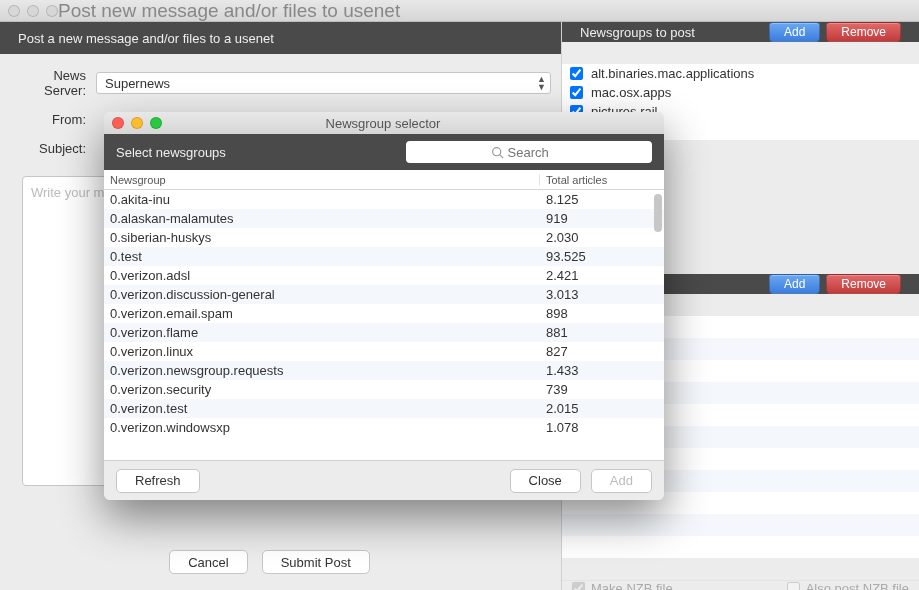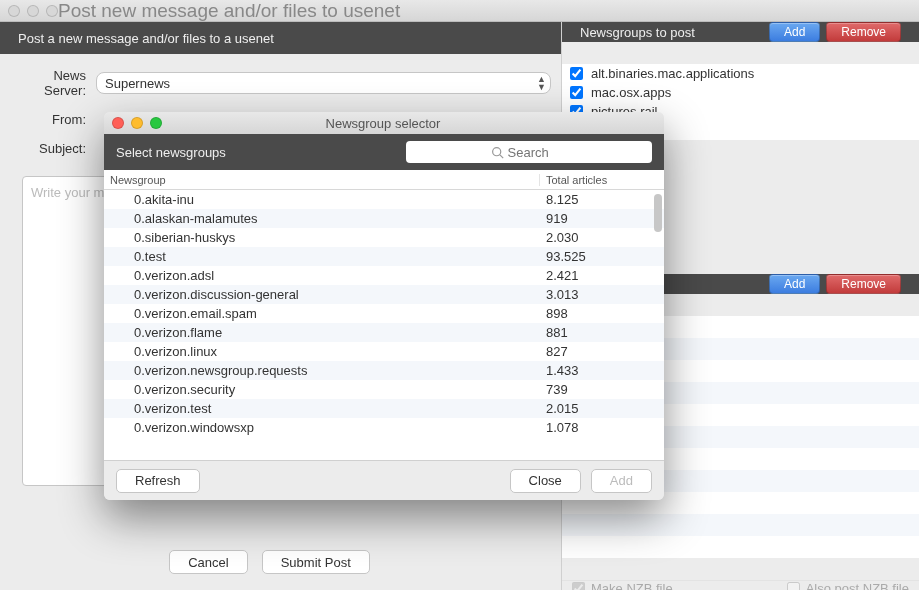--- a/index.html
+++ b/index.html
@@ -17,21 +17,21 @@
 
 
 .columns { display: flex; height: calc(100% - 22px); }
 .left-col { width: 562px; display: flex; flex-direction: column; border-right: 1px solid #d0d0d0; }
 .right-col { flex: 1; display: flex; flex-direction: column; gap: 22px; }
 
 
 .form-area { padding: 14px 10px 6px 10px; }
 .form-row { display: flex; align-items: center; margin-bottom: 14px; }
 .form-label { width: 86px; text-align: right; padding-right: 10px; color: #333; font-size: 13px; }
-.select-ctl { flex: 1; height: 22px; background: #fff; border: 1px solid #c6c6c6; border-radius: 8px; display: flex; align-items: center; padding: 0 22px 0 8px; position: relative; font-size: 13px; }
+.select-ctl { flex: 1; height: 22px; background: #fff; border: 1px solid #c6c6c6; border-radius: 3px; display: flex; align-items: center; padding: 0 22px 0 8px; position: relative; font-size: 13px; }
 .select-arrows { position: absolute; right: 4px; top: 2px; font-size: 9px; line-height: 8px; color: #555; display: flex; flex-direction: column; align-items: center; }
 
 
 .msg-wrap { flex: 1; padding: 0 10px 10px 22px; }
 .msg-box { width: 100%; height: 310px; background: #fff; border: 1px solid #c6c6c6; border-radius: 4px; padding: 8px; color: #bbb; font-size: 13px; }
 
 
 .bottom-btns { display: flex; justify-content: center; gap: 14px; padding: 8px 22px 16px 0; }
 .btn { height: 24px; padding: 0 18px; background: #fff; border: 1px solid #c6c6c6; border-radius: 5px; font-size: 13px; display: inline-flex; align-items: center; justify-content: center; cursor: pointer; }
 
@@ -66,21 +66,21 @@
 .search-wrap input { border: none; outline: none; width: 60px; font-size: 13px; color: #999; background: transparent; }
 
 .table-head { height: 20px; background: #fff; border-bottom: 1px solid #d8d8d8; display: flex; font-size: 11px; color: #555; align-items: center; }
 .col-ng { flex: 1; padding-left: 6px; border-right: 1px solid #e4e4e4; }
 .col-ta { width: 110px; padding-left: 6px; }
 .col-sb { width: 14px; }
 
 .table-body { flex: 1; overflow: hidden; background: #fff; position: relative; }
 .trow { height: 19px; display: flex; align-items: center; font-size: 13px; }
 .trow:nth-child(even) { background: #f4f7fb; }
-.trow .c1 { flex: 1; padding-left: 22px; margin-left: 8px; }
+.trow .c1 { flex: 1; padding-left: 6px; }
 .trow .c2 { width: 110px; padding-left: 6px; }
 .trow .c3 { width: 14px; }
 .scroll-thumb { position: absolute; right: 2px; top: 4px; width: 8px; height: 38px; background: #c7c7c7; border-radius: 4px; }
 
 .modal-footer { height: 40px; border-top: 1px solid #d0d0d0; background: #ececec; display: flex; align-items: center; padding: 0 12px; gap: 10px; }
 .modal-footer .sp { flex: 1; }
 .btn.disabled { color: #bcbcbc; }
 </style>
 </head>
 <body>

